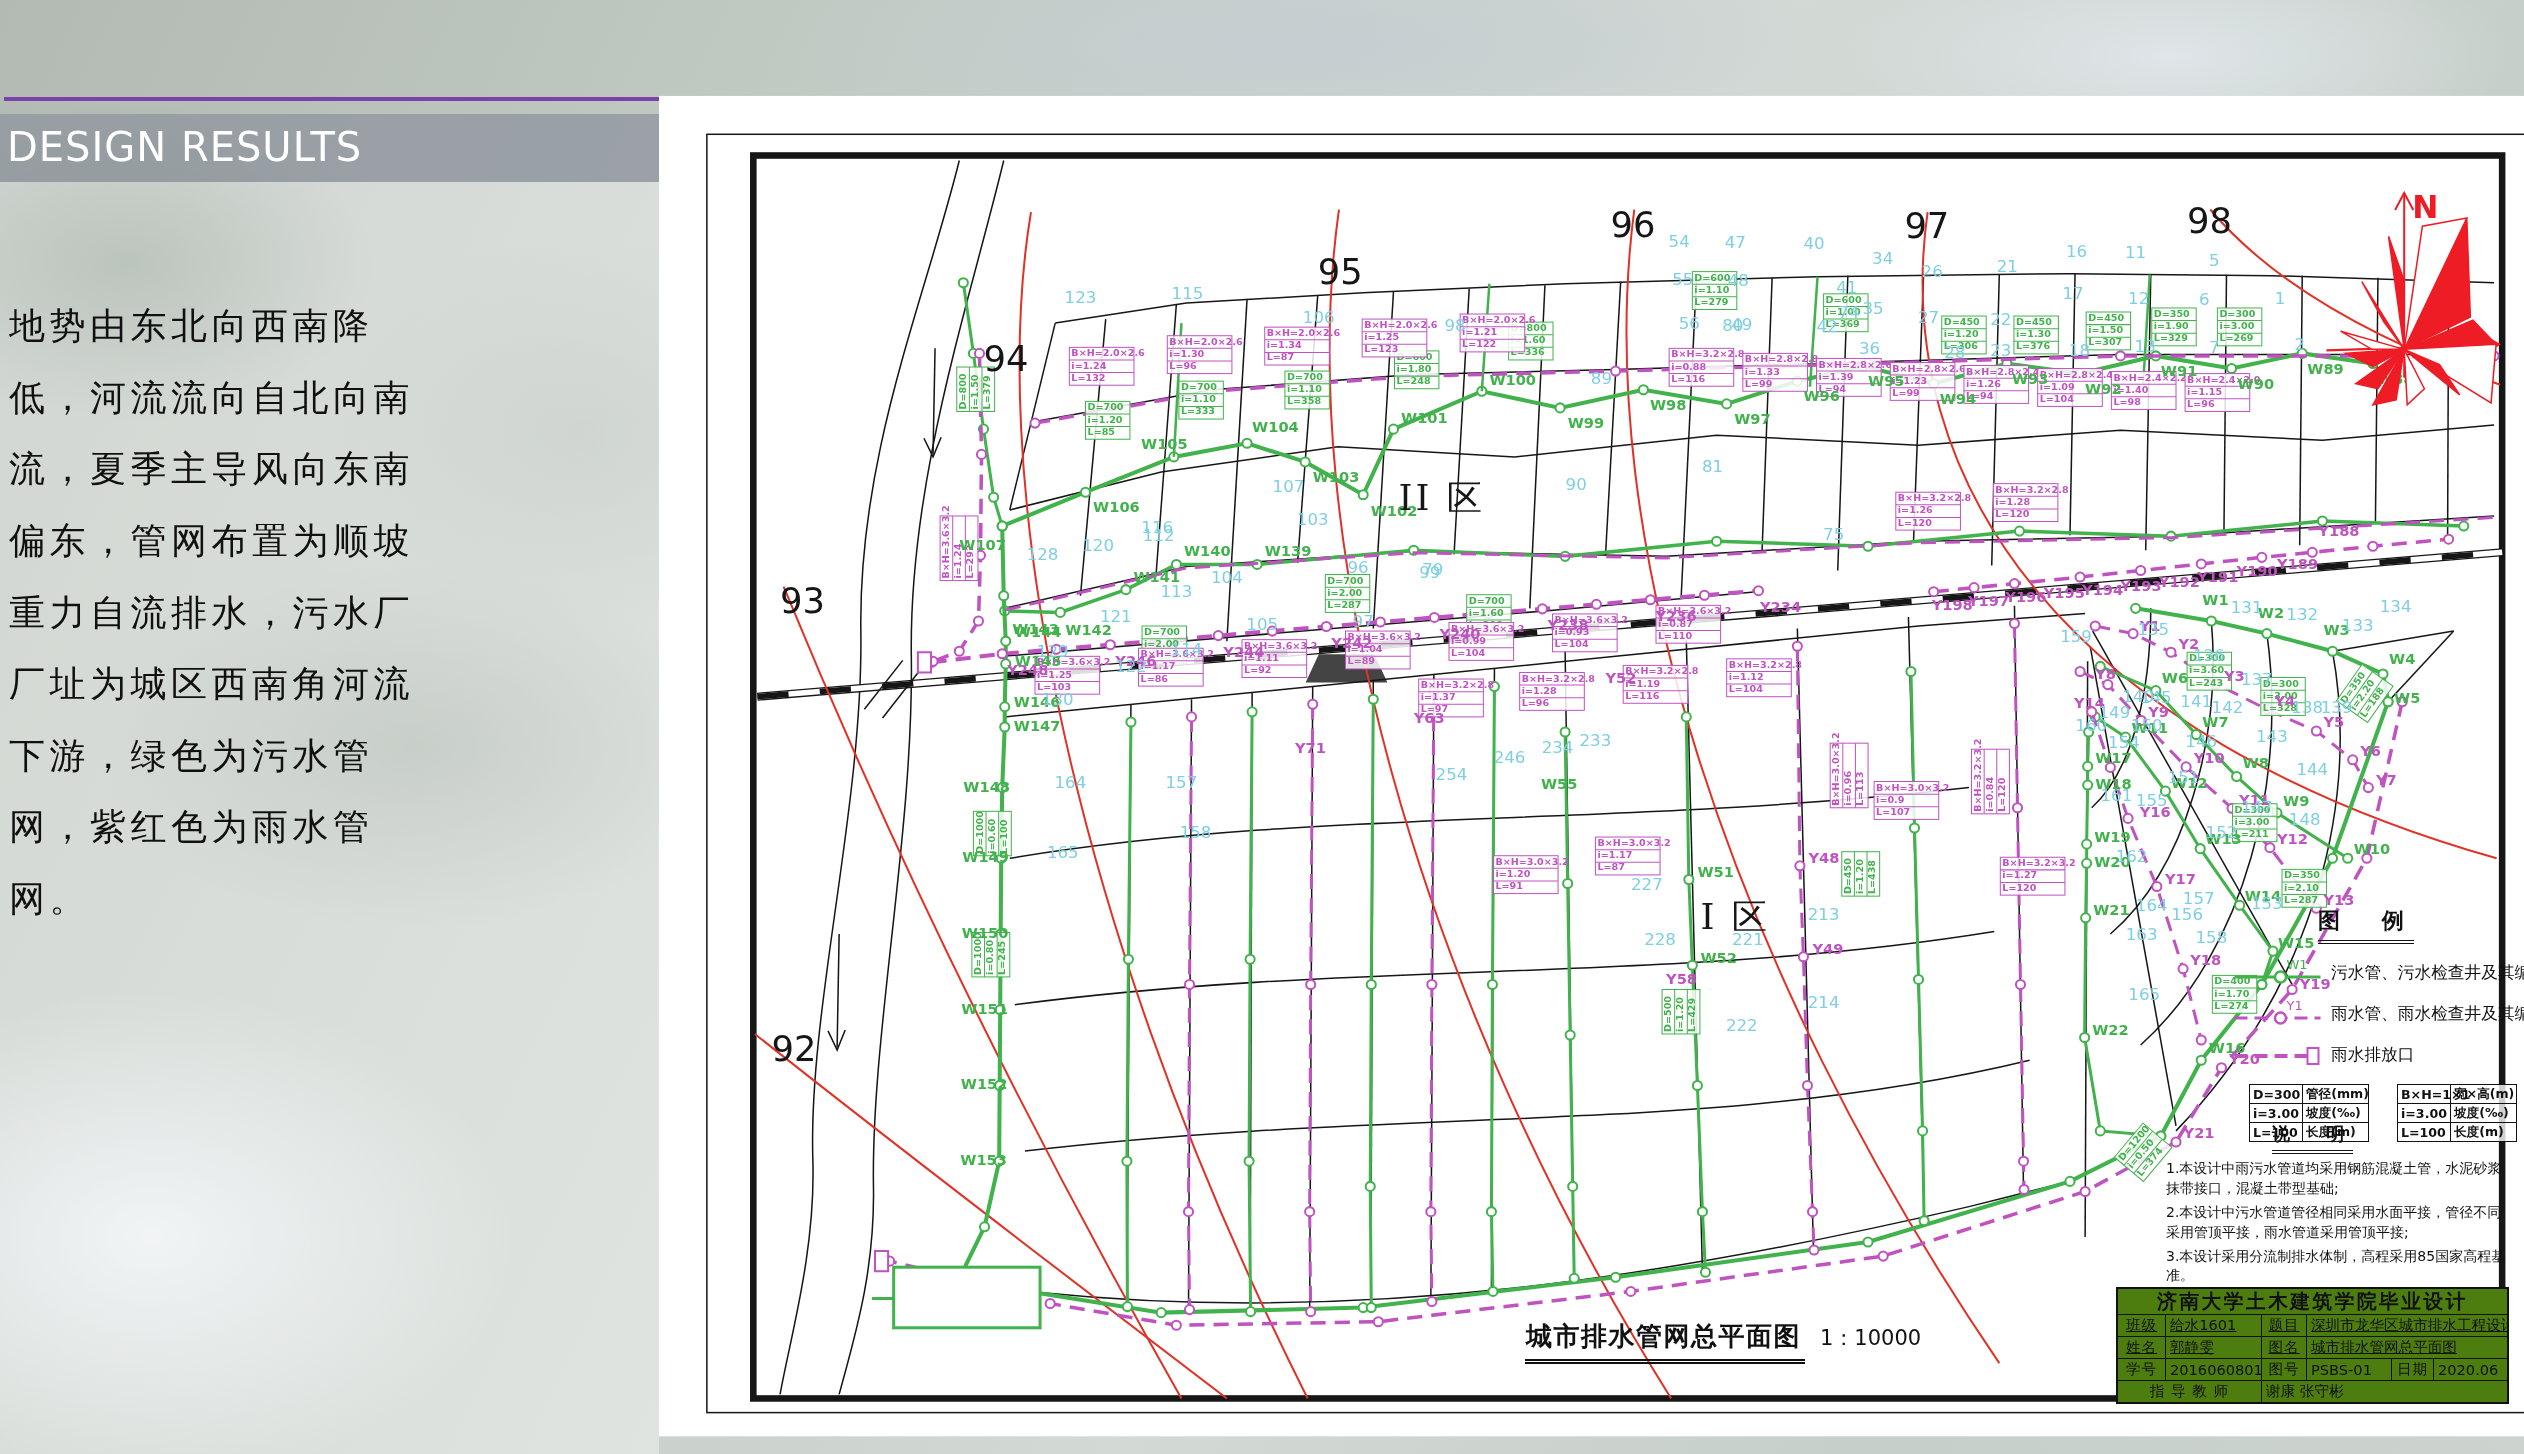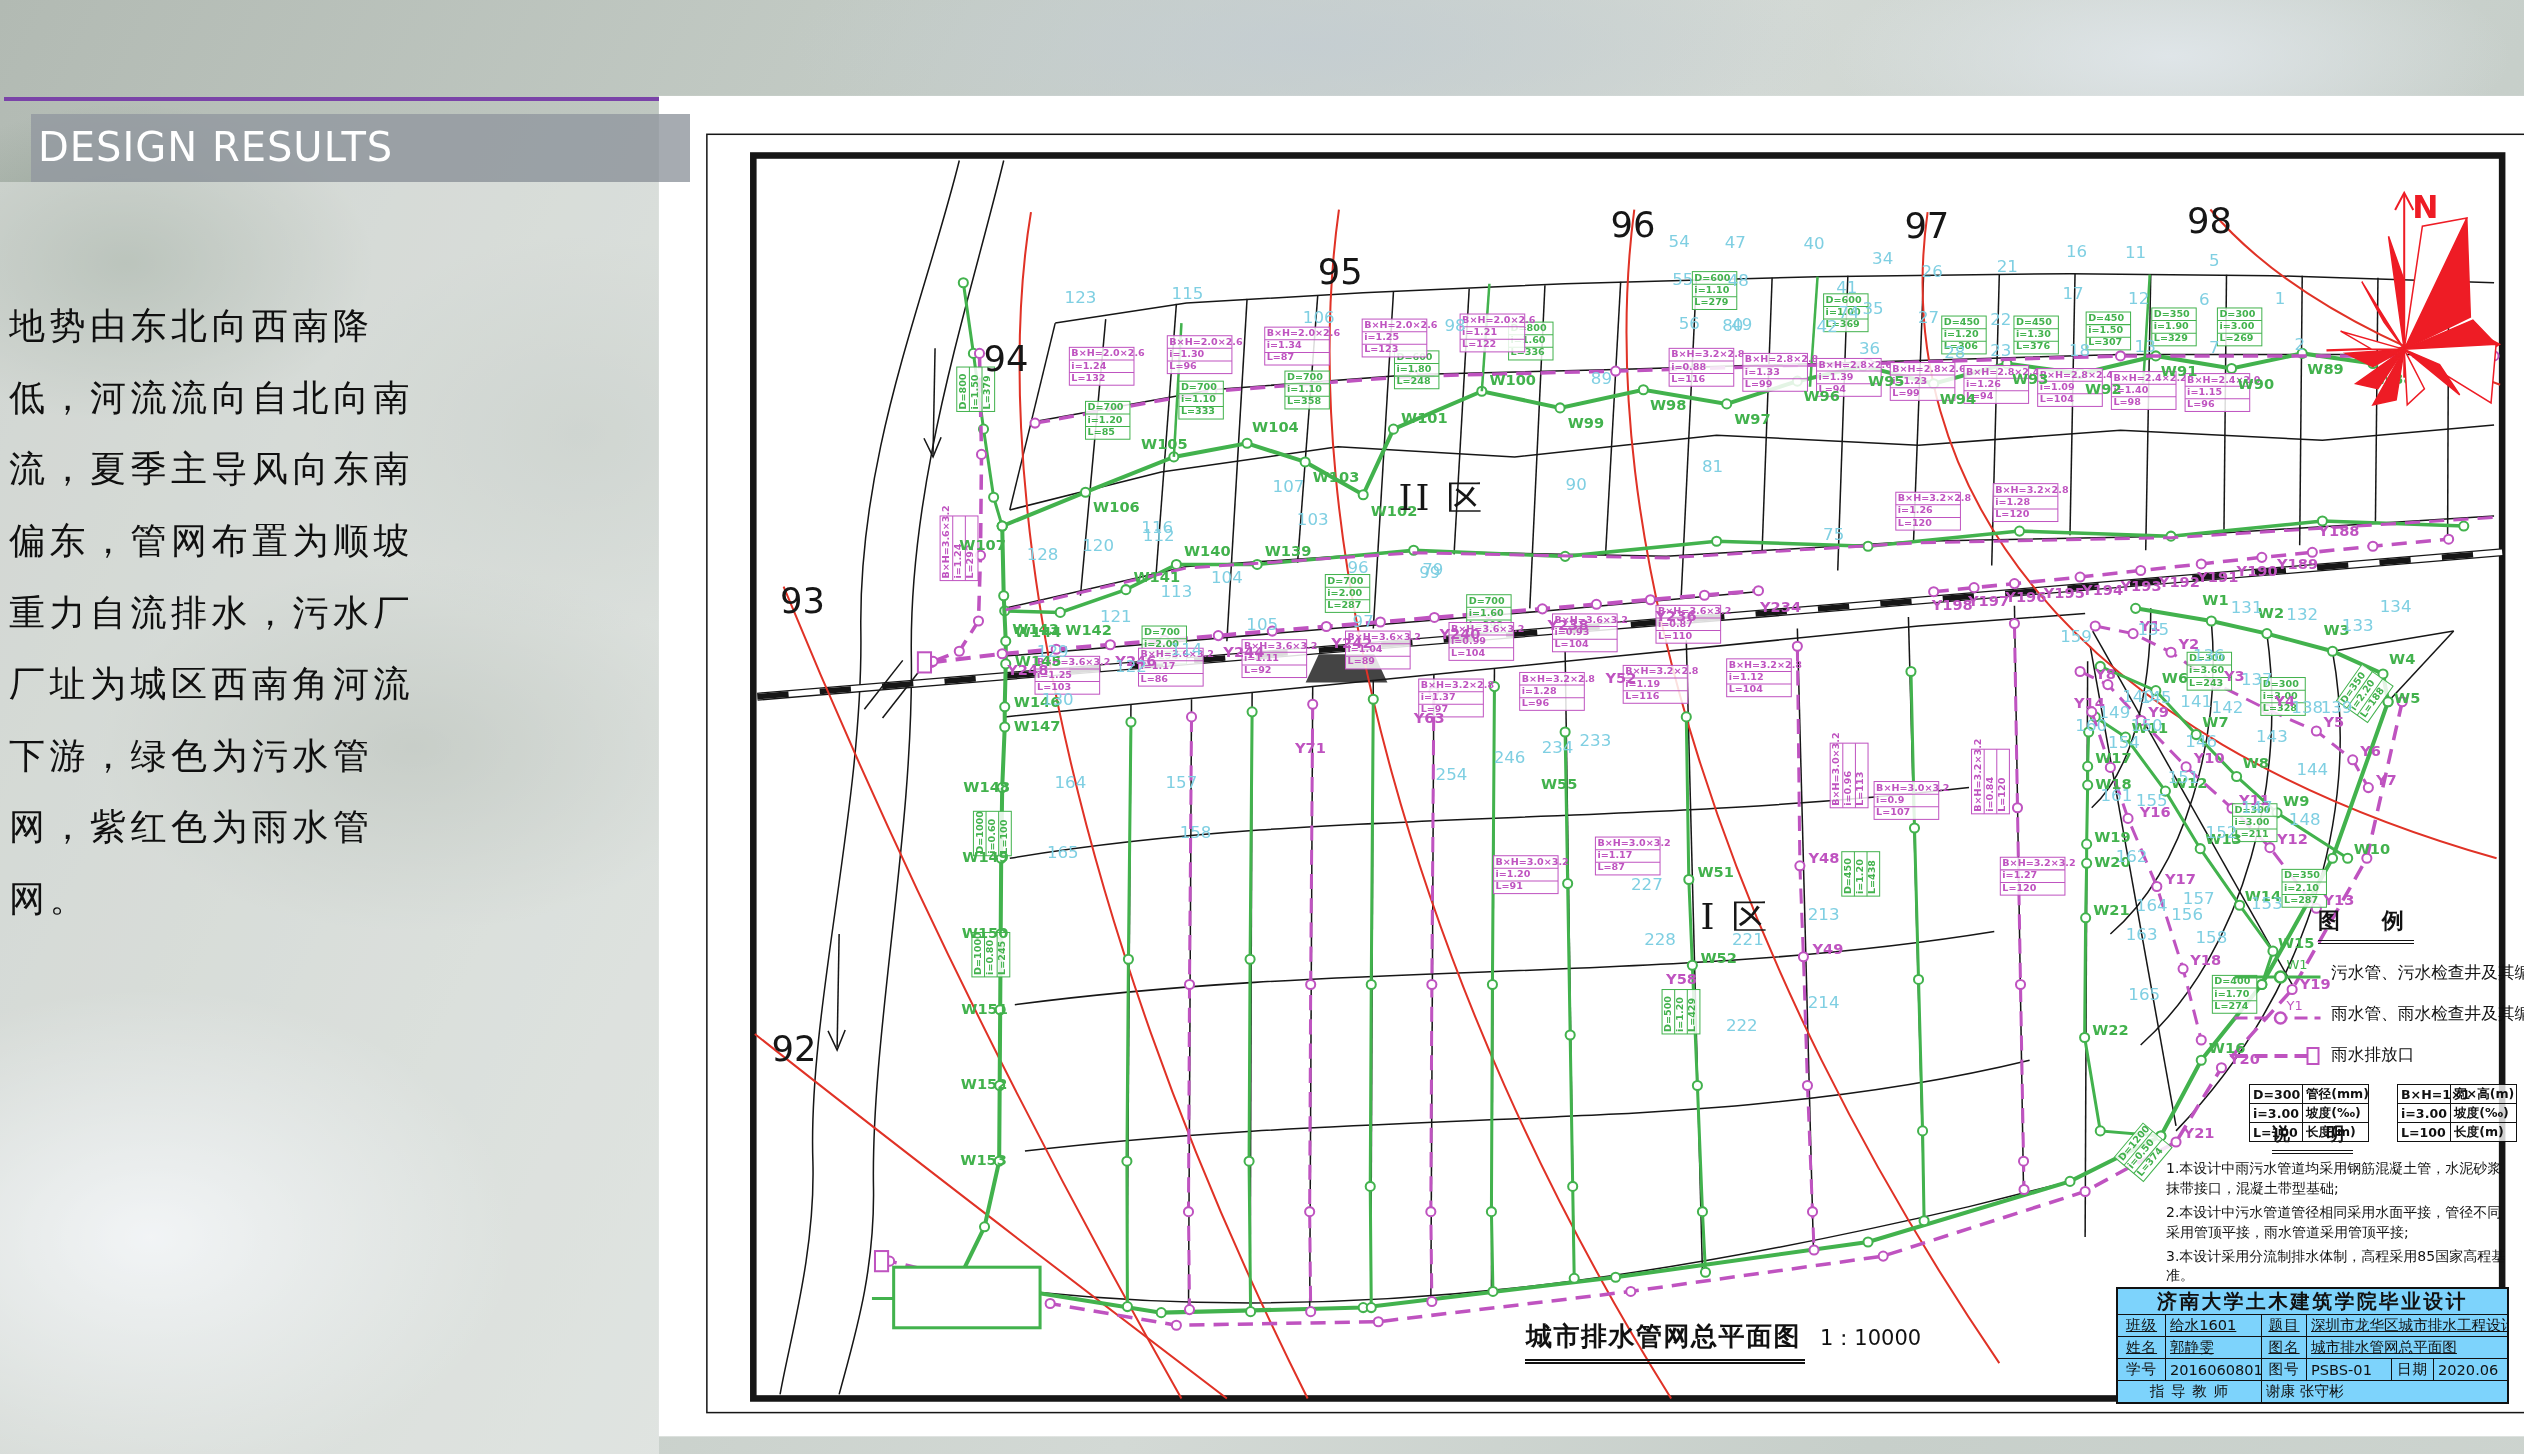--- a/index.html
+++ b/index.html
@@ -14,21 +14,21 @@
       radial-gradient(384px 283px at 581px 434px, rgba(165,176,168,.6), transparent 70%),
       radial-gradient(707px 162px at 1313px 45px, rgba(196,205,210,.85), transparent 75%),
       radial-gradient(454px 151px at 2171px 56px, rgba(225,231,235,.9), transparent 75%),
       linear-gradient(115deg,#b2bab3 0%,#c4ccc6 30%,#d3d9d5 55%,#c7cfca 78%,#cdd4cf 100%);}
   #wash{position:absolute;left:0;top:182px;width:659px;height:1273px;background:rgba(255,255,255,.40);}
   svg{position:absolute;left:0;top:0;}
   .band1{position:absolute;left:0;top:0;width:949px;height:98px;background:rgba(178,183,189,.93);}
   .t1{position:absolute;left:8px;top:-2px;width:939px;height:98px;line-height:100px;
       font-size:49px;font-weight:600;color:var(--purple);letter-spacing:0.5px;white-space:nowrap;}
   .u1{position:absolute;left:4px;top:97px;width:655px;height:3.5px;background:var(--purple);}
-  .band2{position:absolute;left:0;top:114px;width:659px;height:68px;background:rgba(146,152,160,.82);margin-left:31px;}
+  .band2{position:absolute;left:0;top:114px;width:659px;height:68px;background:rgba(146,152,160,.82);}
   .t2{position:absolute;left:7px;top:0;height:68px;line-height:67px;font-size:40px;color:#fff;
       letter-spacing:1px;font-weight:400;}
   .ltxt{position:absolute;left:9px;top:290px;width:651px;font-size:36px;line-height:1.99;
       letter-spacing:4.5px;color:#101010;white-space:pre-line;font-weight:500;}
   
   .legend{position:absolute;left:2232px;top:906px;width:283px;color:#111;}
   .dbl{border-bottom:4px double #111;}
   .lg-title{font-size:22px;font-weight:bold;letter-spacing:17px;text-align:center;width:96px;
       margin:0 0 3px 86px;padding-bottom:4px;white-space:nowrap;}
   .lg-row{display:flex;align-items:center;gap:8px;margin-top:15px;}
@@ -39,21 +39,21 @@
   .lt-row{display:grid;grid-template-columns:53px 65px;height:18px;}
   .lt-row + .lt-row{border-top:1px solid #111;}
   .lt-c{font-size:12.6px;font-weight:bold;display:flex;align-items:center;padding-left:3px;white-space:nowrap;}
   .lt-c:first-child{border-right:1px solid #111;}
   
   .notes{position:absolute;left:2166px;top:1122px;width:348px;color:#111;}
   .nt-title{font-size:18px;font-weight:bold;letter-spacing:15px;text-align:center;width:81px;
       margin:0 0 5px 106px;padding-bottom:4px;white-space:nowrap;}
   .nt-item{font-size:14px;line-height:1.42;font-weight:400;margin-top:4px;}
   
-  .tb{position:absolute;left:2116px;top:1287px;width:389px;border:2.5px solid #111;background:#7dd3fc;color:#111;}
+  .tb{position:absolute;left:2116px;top:1287px;width:389px;border:2.5px solid #111;background:#4d7c0f;color:#111;}
   .tb-h{height:25px;border-bottom:1.5px solid #111;font-size:19.7px;font-weight:bold;letter-spacing:2.5px;
       display:flex;align-items:center;justify-content:center;white-space:nowrap;}
   .tb-r{display:grid;height:21px;border-bottom:1.5px solid #111;}
   .tb-r:last-child{border-bottom:none;}
   .g4{grid-template-columns:48px 96px 45px 1fr;text-decoration:underline;}
   .g6{grid-template-columns:48px 96px 45px 85px 42px 1fr;}
   .g2{grid-template-columns:144px 1fr;}
   .tb-c{font-size:14.6px;display:flex;align-items:center;padding-left:4px;border-right:1.5px solid #111;
       white-space:nowrap;overflow:hidden;}
   .tb-c:last-child{border-right:none;}

